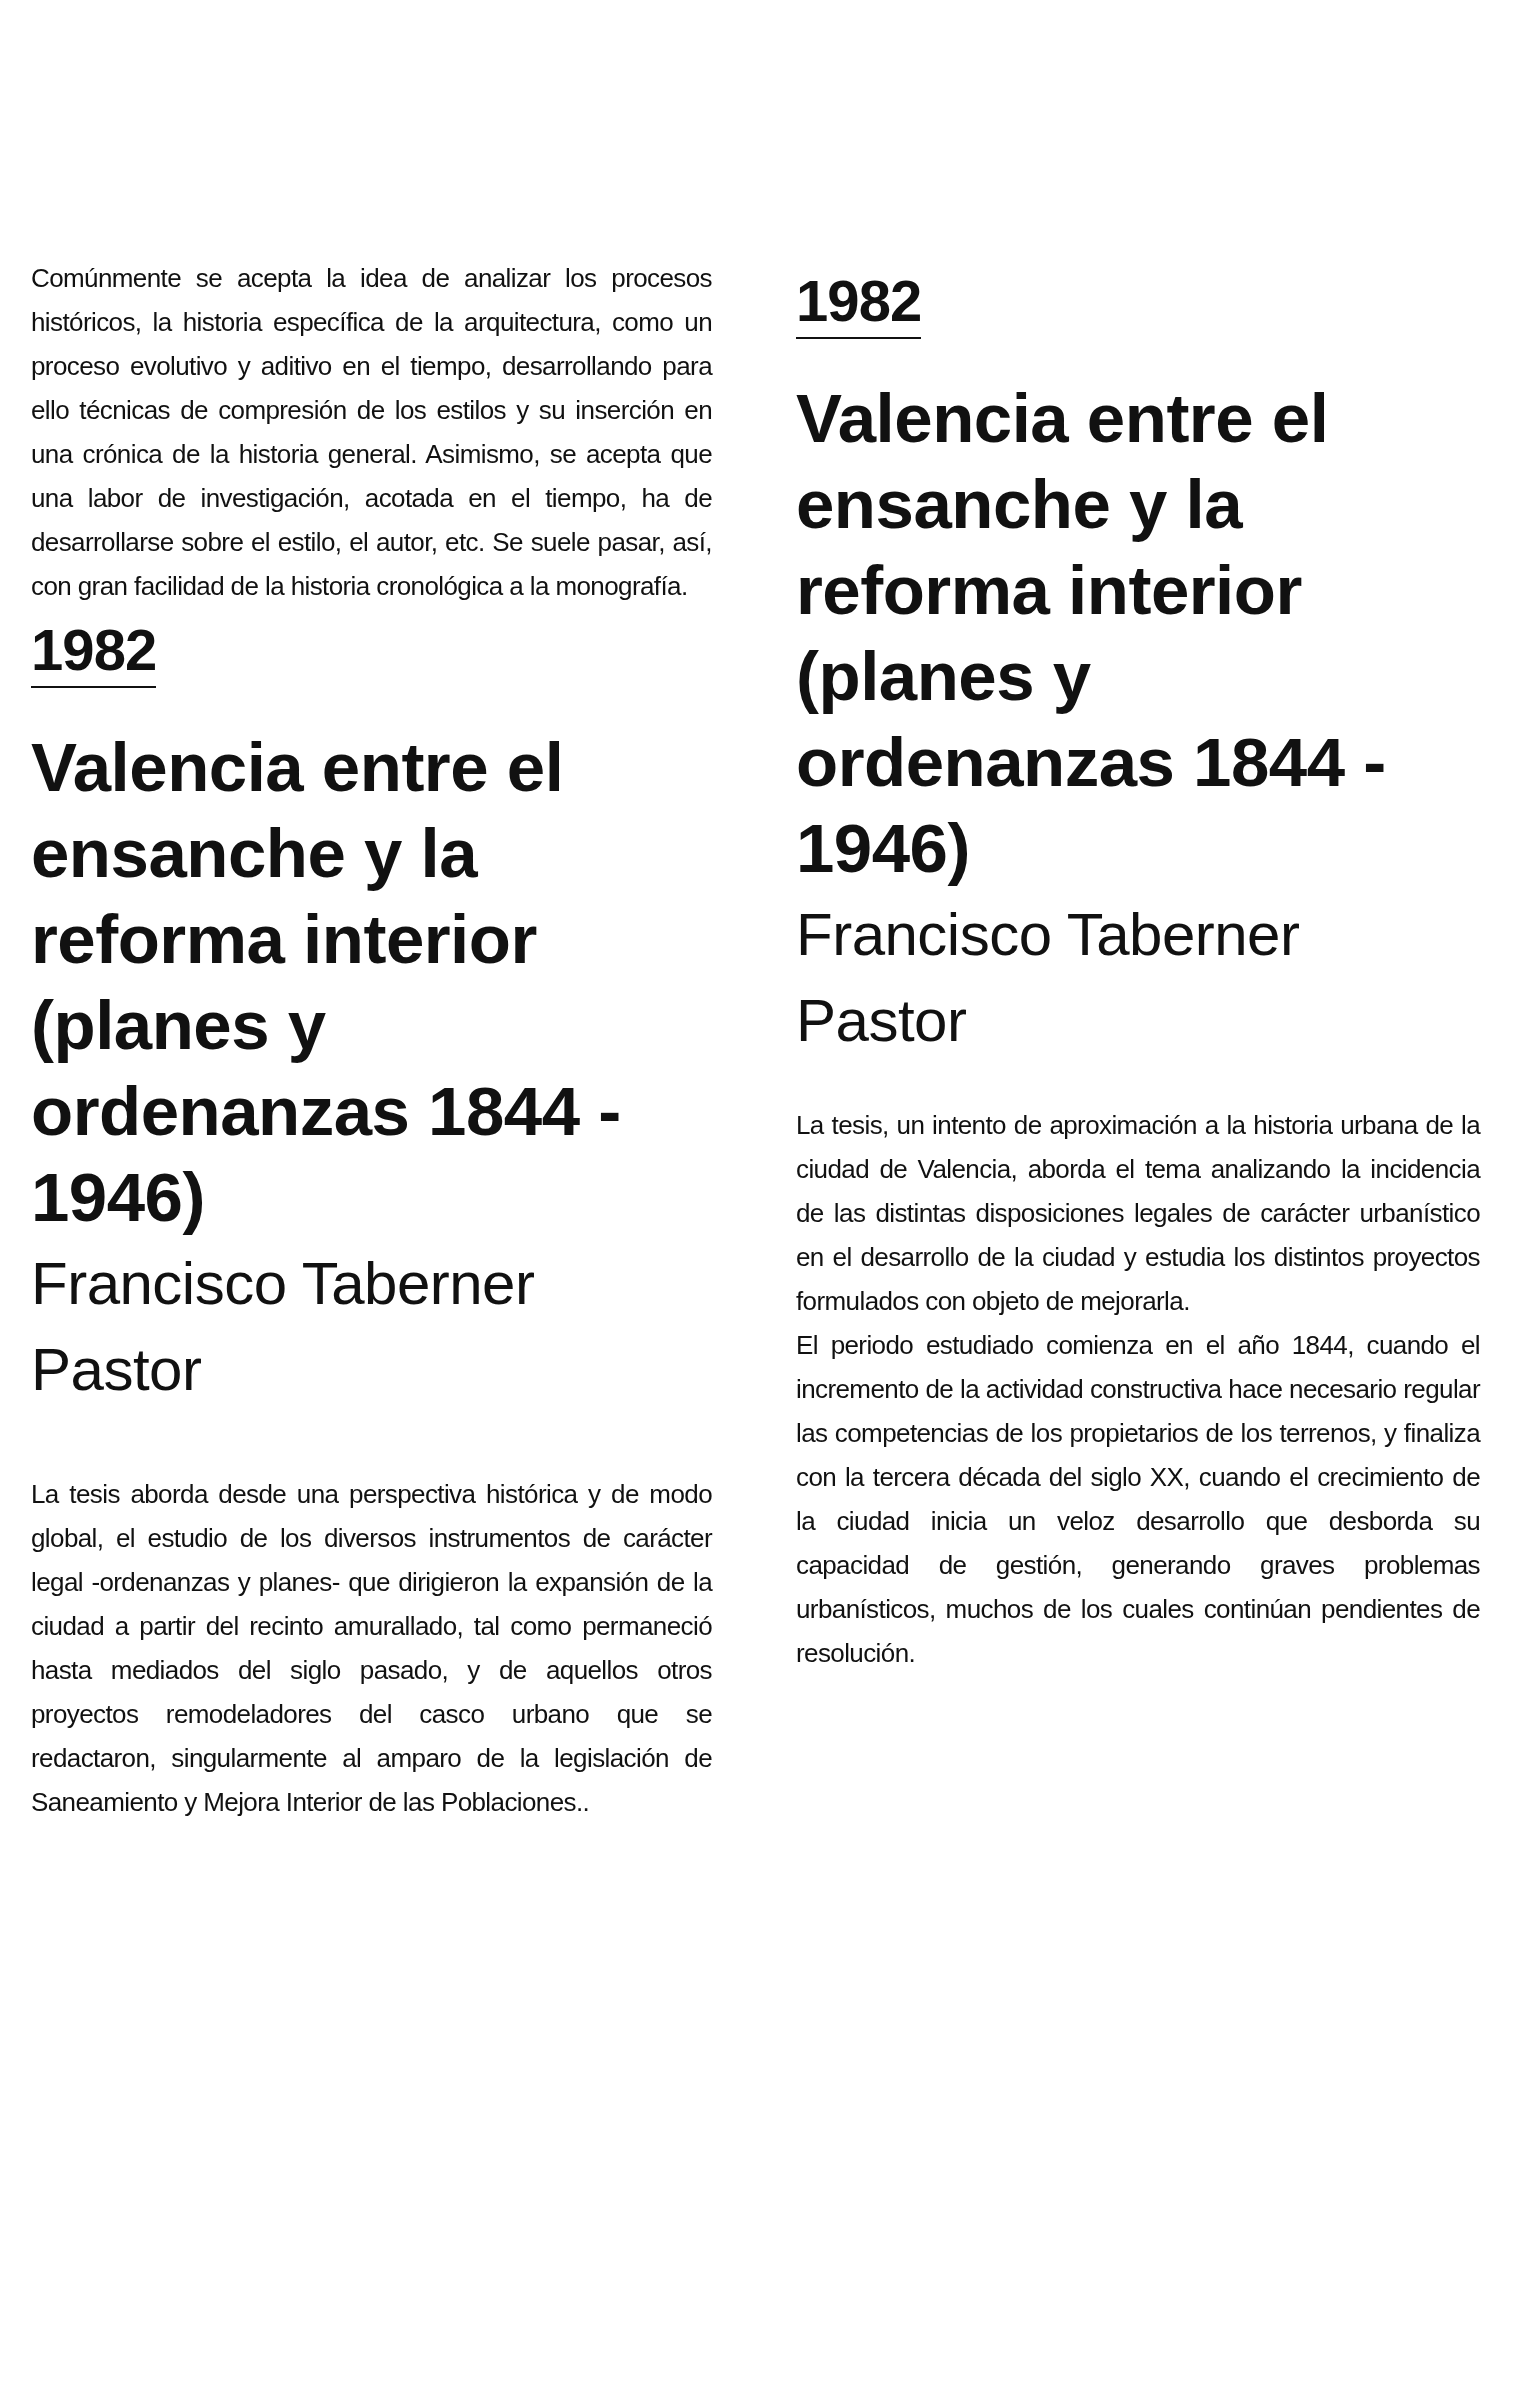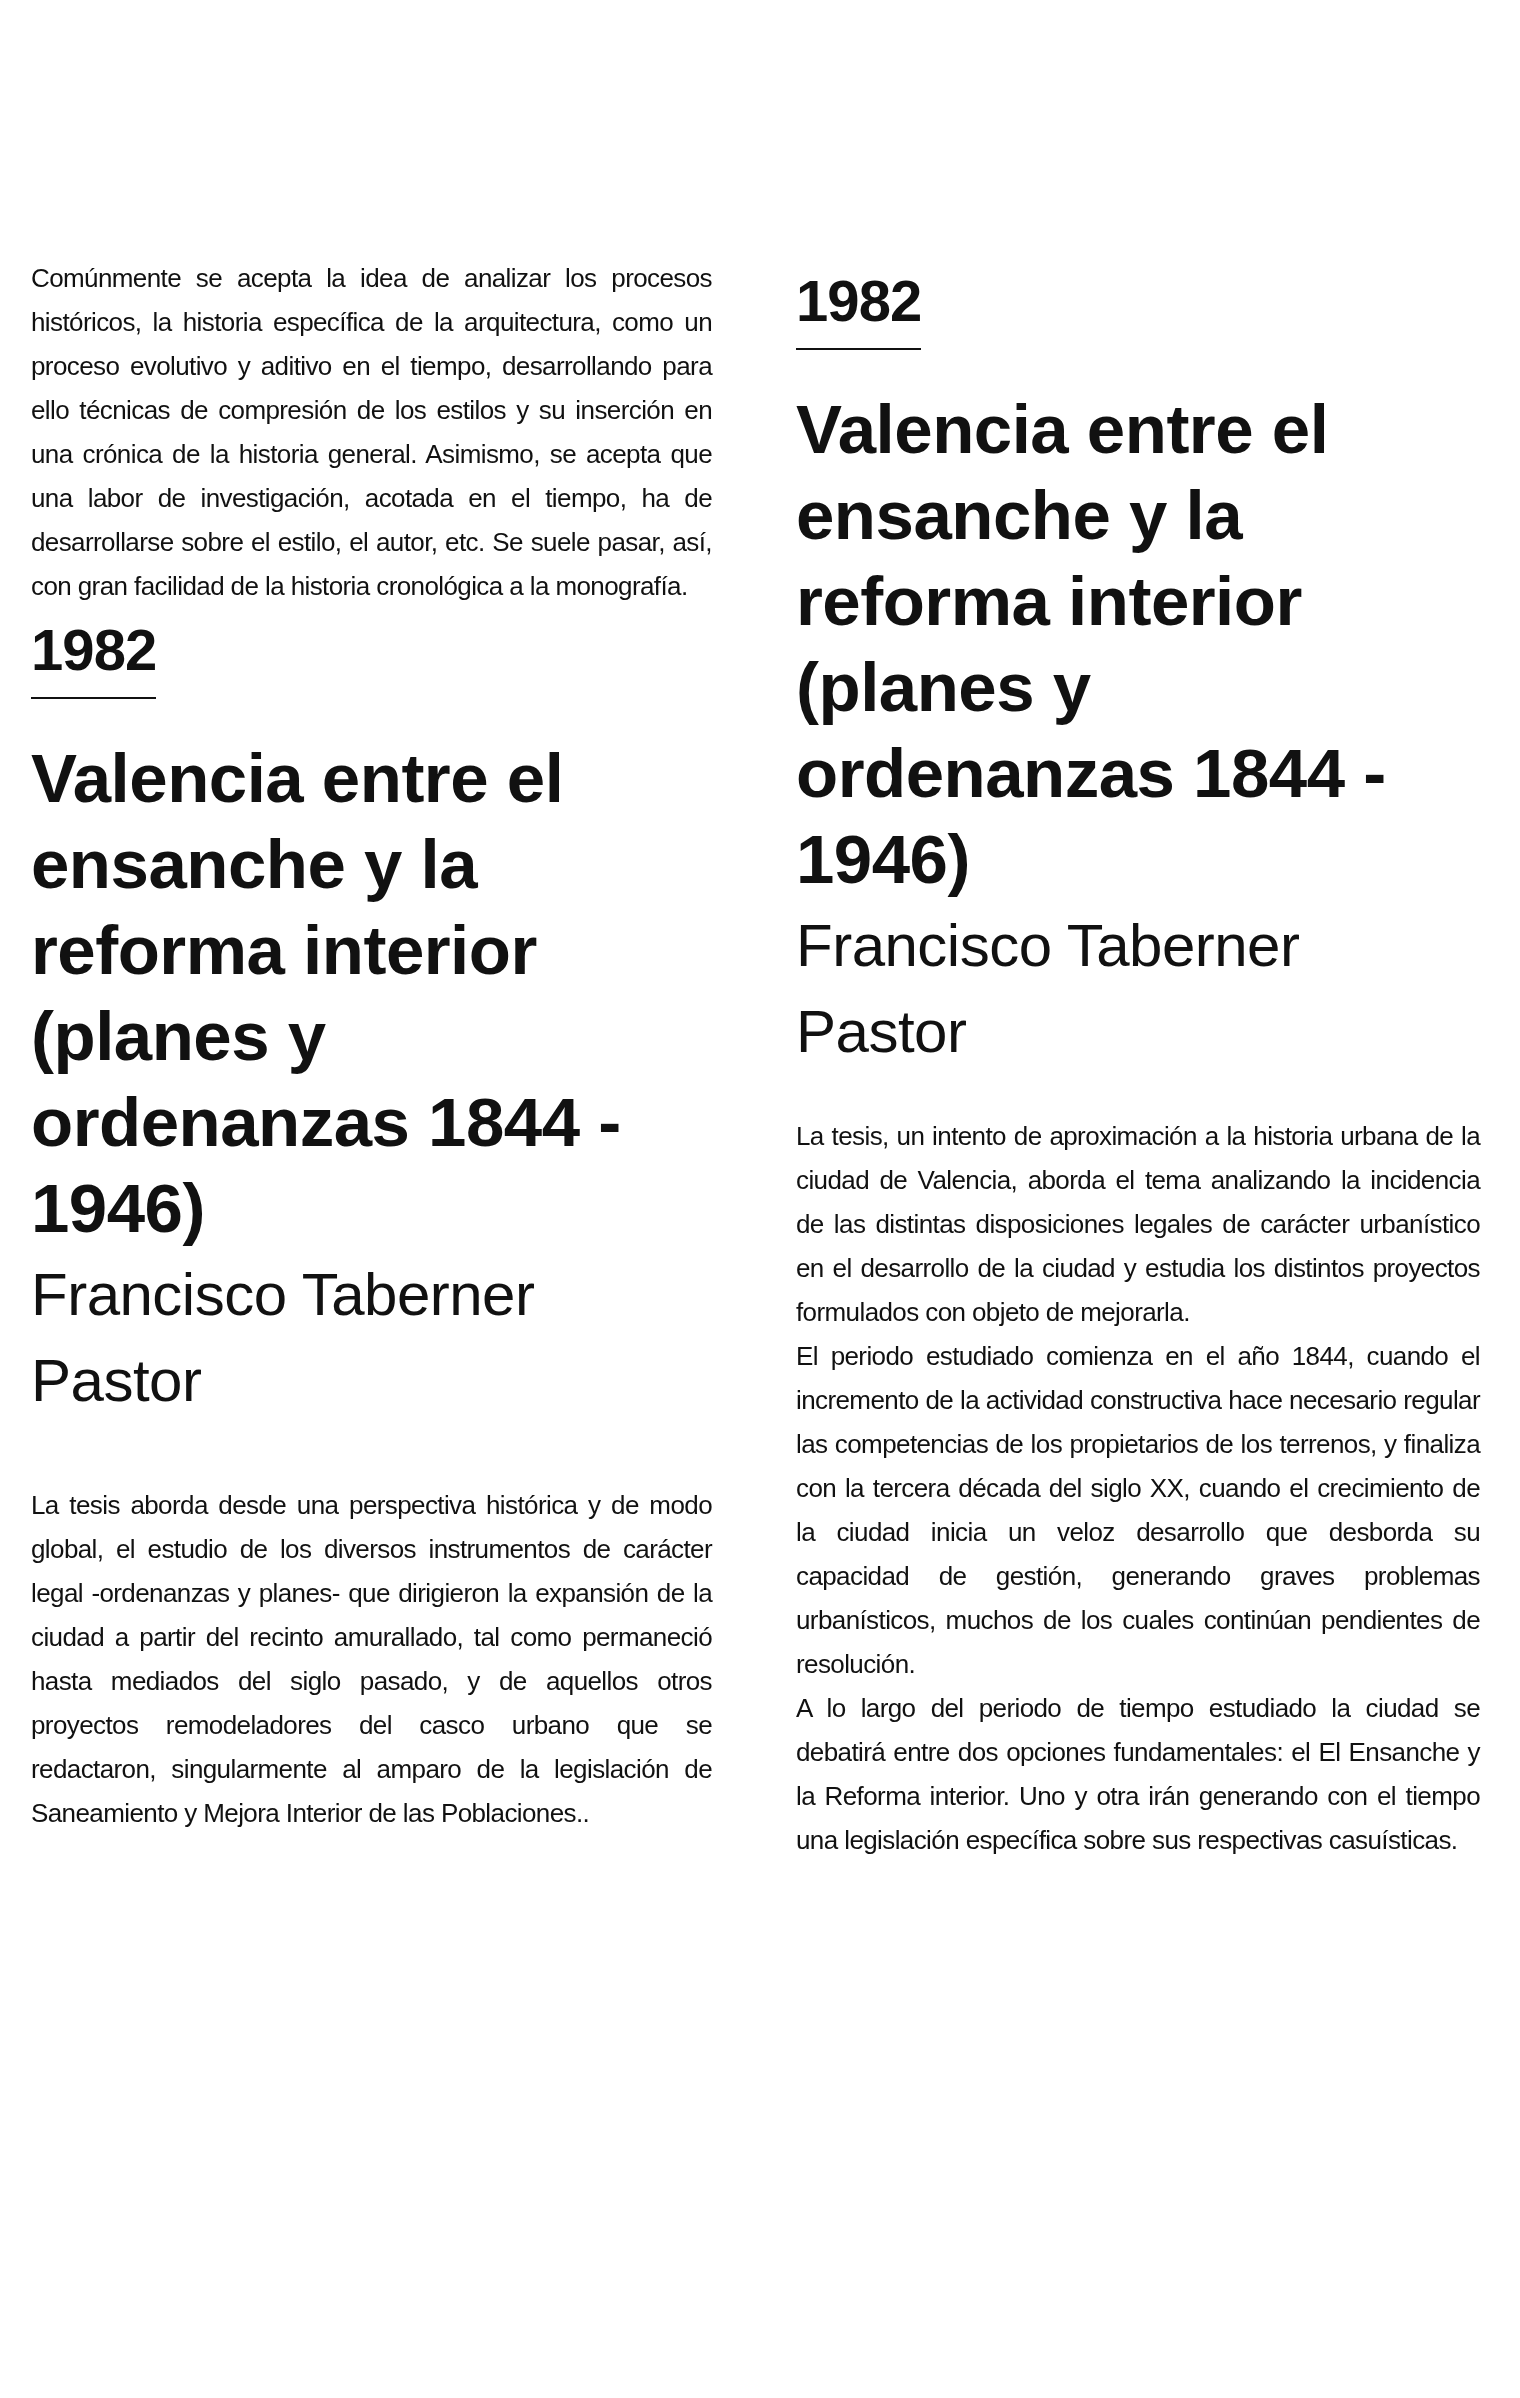--- a/index.html
+++ b/index.html
@@ -13,21 +13,21 @@
   .col-right { left: 796px; top: 272px; width: 684px; }
 
   .body-text {
     font-size: 26px; line-height: 44px; letter-spacing: -0.6px;
     margin: 0; text-align: justify; hyphens: manual;
   }
   .year {
     display: inline-block;
     font-weight: 700; font-size: 58px; line-height: 1;
     letter-spacing: -0.9px;
-    border-bottom: 2.8px solid #111; padding-bottom: 18px;
+    border-bottom: 2.8px solid #111; padding-bottom: 7px;
     margin: 0;
   }
   .title {
     font-weight: 700; font-size: 69px; line-height: 86px;
     letter-spacing: -0.5px; margin: 0;
   }
   .author {
     font-weight: 400; font-size: 60px; line-height: 86px;
     letter-spacing: -0.5px; margin: 0;
   }
@@ -58,16 +58,15 @@
   <div>
     <h3 class="year">1982</h3>
   </div>
 
   <h1 class="title right-title">Valencia entre el ensanche y la reforma interior (planes y ordenanzas 1844 - 1946)</h1>
   <h2 class="author">Francisco Taberner Pastor</h2>
 
   <div class="body-text right-abstract">
     <span class="para">La tesis, un intento de aproximación a la historia urbana de la ciudad de Valencia, aborda el tema analizando la incidencia de las distintas disposiciones legales de carácter urbanístico en el desarrollo de la ciudad y estudia los distintos proyectos formulados con objeto de mejorarla.</span>
     <span class="para">El periodo estudiado comienza en el año 1844, cuando el incremento de la actividad constructiva hace necesario regular las competencias de los propietarios de los terrenos, y finaliza con la tercera década del siglo XX, cuando el crecimiento de la ciudad inicia un veloz desarrollo que desborda su capacidad de gestión, generando graves problemas urbanísticos, muchos de los cuales continúan pendientes de resolución.</span>
-    <span class="para">A lo largo del periodo de tiempo estudiado la ciudad se debatirá entre dos opciones fundamentales: el El Ensanche y la Reforma interior. Uno y otra irán generando con el tiempo una legislación específica sobre sus respectivas casuísticas.</span>
   </div>
 </div>
 
 
 </body></html>

